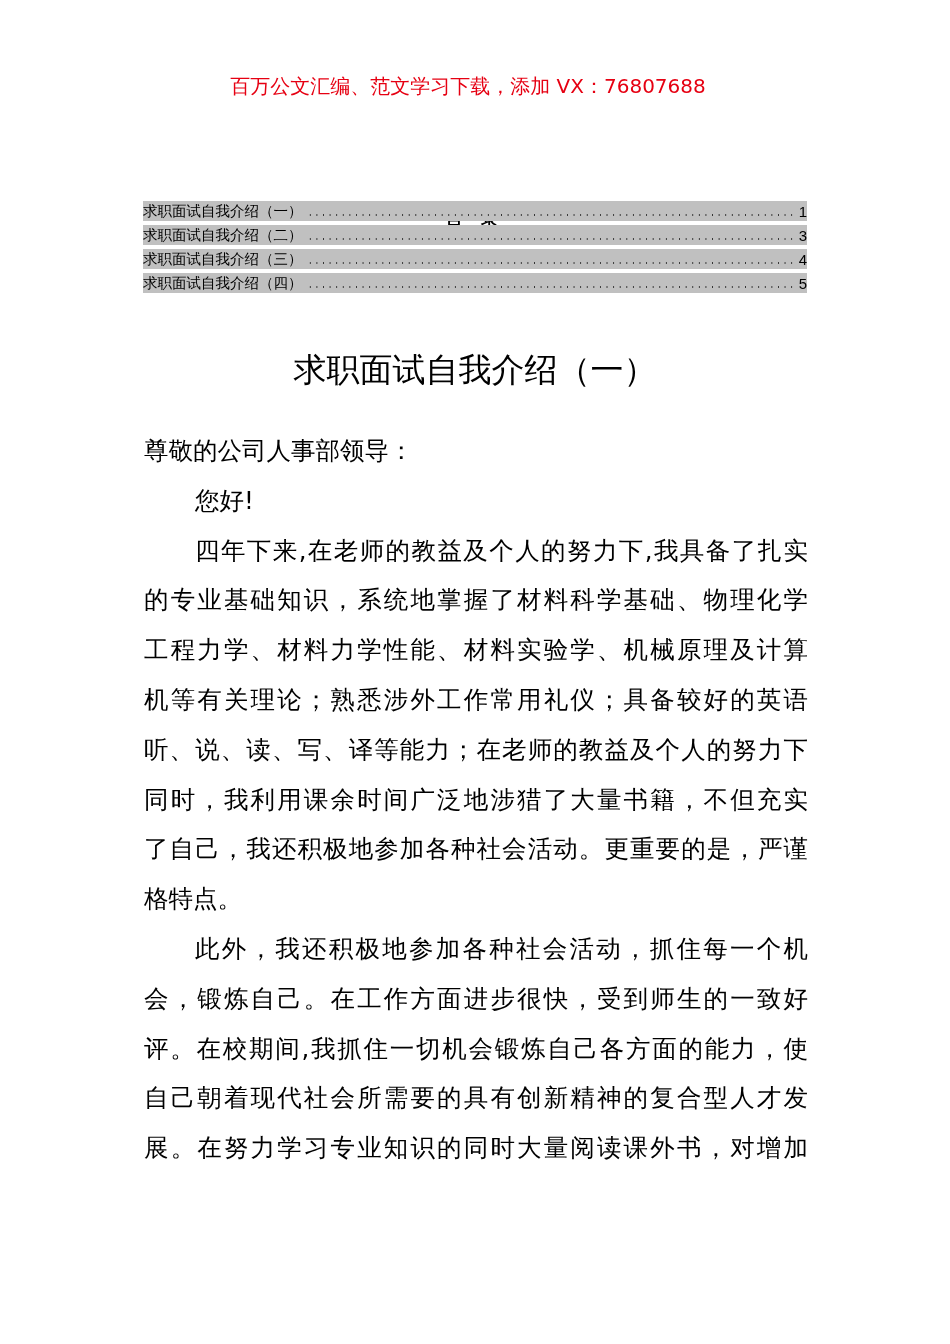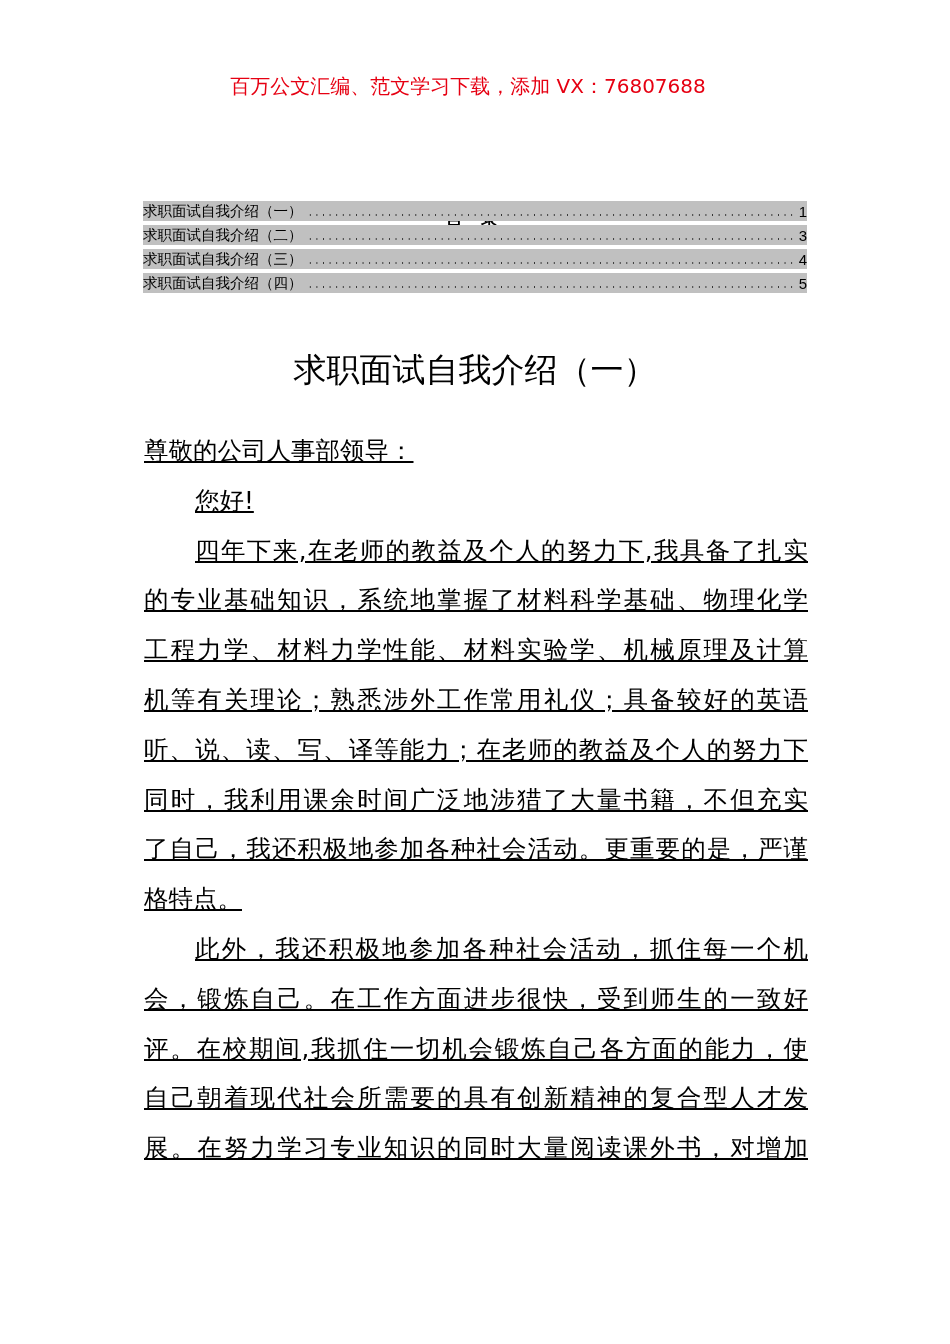--- a/index.html
+++ b/index.html
@@ -91,21 +91,20 @@
       font-size: 33px;
       font-weight: normal;
     }
     .body-text {
       position: absolute;
       left: 144px;
       top: 426px;
       width: 664px;
       font-size: 24.5px;
       line-height: 49.8px;
-      text-decoration: underline;
     }
     .line {
       display: block;
       height: 49.8px;
       white-space: nowrap;
       text-align: justify;
       text-align-last: justify;
     }
     .line.last {
       text-align-last: left;

